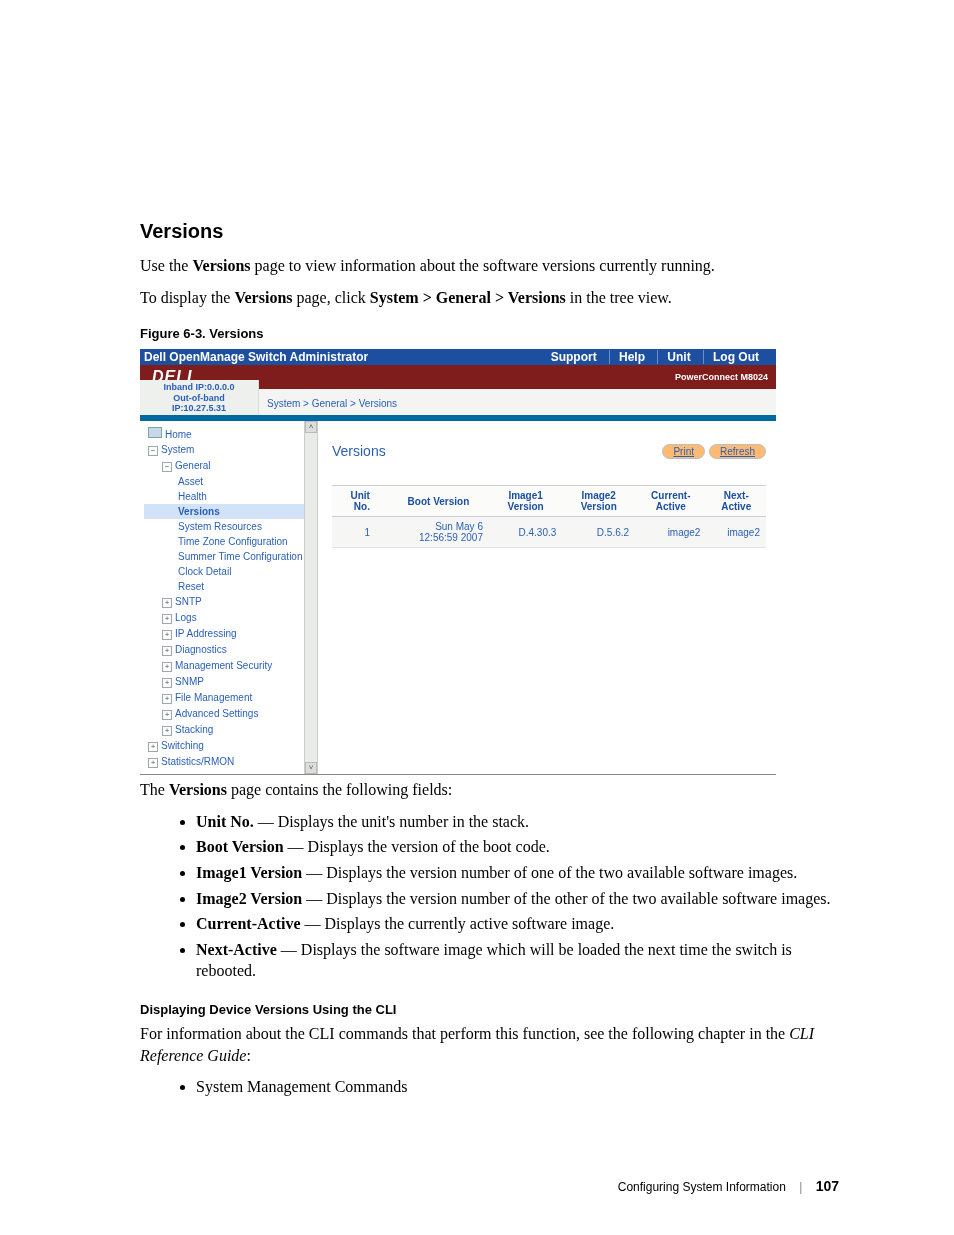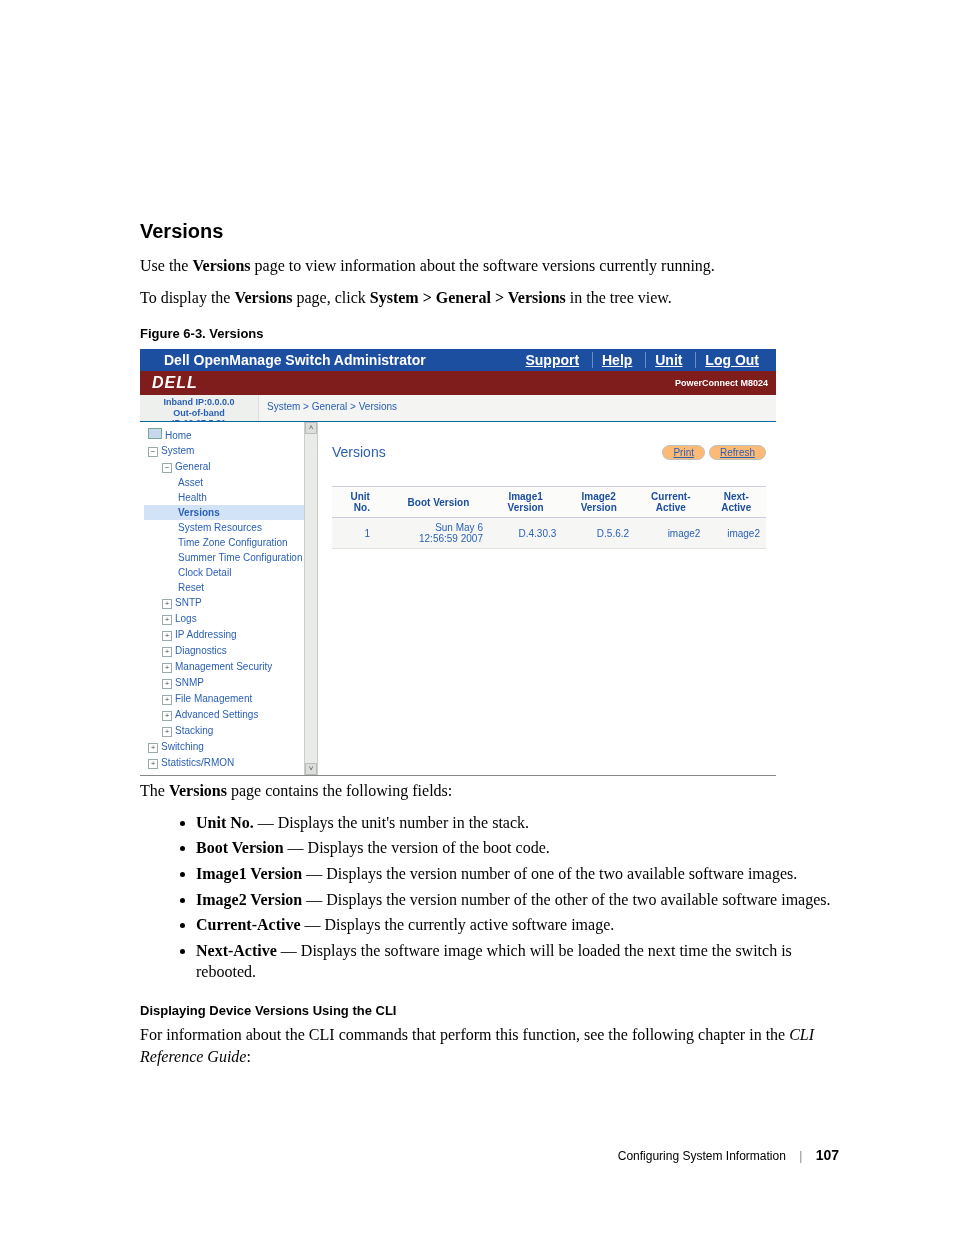--- a/index.html
+++ b/index.html
@@ -38,29 +38,28 @@
     font-family: Arial, Helvetica, sans-serif;
     font-size: 11px;
     border-bottom: 1px solid #888;
   }
   .topbar {
     background: #1d4fa0;
     color: #fff;
     display: flex;
     align-items: center;
     font-weight: bold;
-    font-size: 14px;
-    height: 22px;
-    padding: 0 8px 0 24px;
+    font-size: 12px;
+    height: 16px;
+    padding: 0 8px 0 4px;
   }
   .topbar .title { flex: 1; }
   .topbar .links span {
     padding: 0 9px;
     border-left: 1px solid #6a8cc8;
-    text-decoration: underline;
   }
   .topbar .links span:first-child { border-left: none; }
   .brandrow {
     background: #7f1d1d;
     display: flex;
     align-items: center;
     height: 24px;
     padding: 0 8px 0 12px;
   }
   .brandrow .logo {
@@ -74,21 +73,22 @@
   }
   .brandrow .model {
     color: #fff;
     font-size: 9px;
     font-weight: bold;
   }
   .inforow {
     display: flex;
     height: 26px;
     background: #f4f4f2;
-    border-bottom: 1px solid #0369a1;
+    border-bottom: 6px solid #0369a1;
+    align-items: flex-end;
   }
   .inforow .ips {
     width: 106px;
     background: #eef0ee;
     font-size: 9px;
     font-weight: bold;
     color: #2a5fb6;
     padding: 2px 6px;
     line-height: 1.15;
     border-right: 1px solid #ddd;
@@ -342,19 +342,22 @@
     <li><span class="bold">Image1 Version</span><span> — Displays the version number of one of the two available software images.</span></li>
     <li><span class="bold">Image2 Version</span><span> — Displays the version number of the other of the two available software images.</span></li>
     <li><span class="bold">Current-Active</span><span> — Displays the currently active software image.</span></li>
     <li><span class="bold">Next-Active</span><span> — Displays the software image which will be loaded the next time the switch is rebooted.</span></li>
   </ul>
 
   <h3 class="sub">Displaying Device Versions Using the CLI</h3>
   <p class="body">
     <span>For information about the CLI commands that perform this function, see the following chapter in the </span><em class="ref">CLI Reference Guide</em><span>:</span>
   </p>
+  <ul class="fields">
+    <li>System Management Commands</li>
+  </ul>
 
   <div class="footer">
     <span>Configuring System Information</span>
     <span class="sep">|</span>
     <span class="pg">107</span>
   </div>
 </div>
 
 </body></html>

